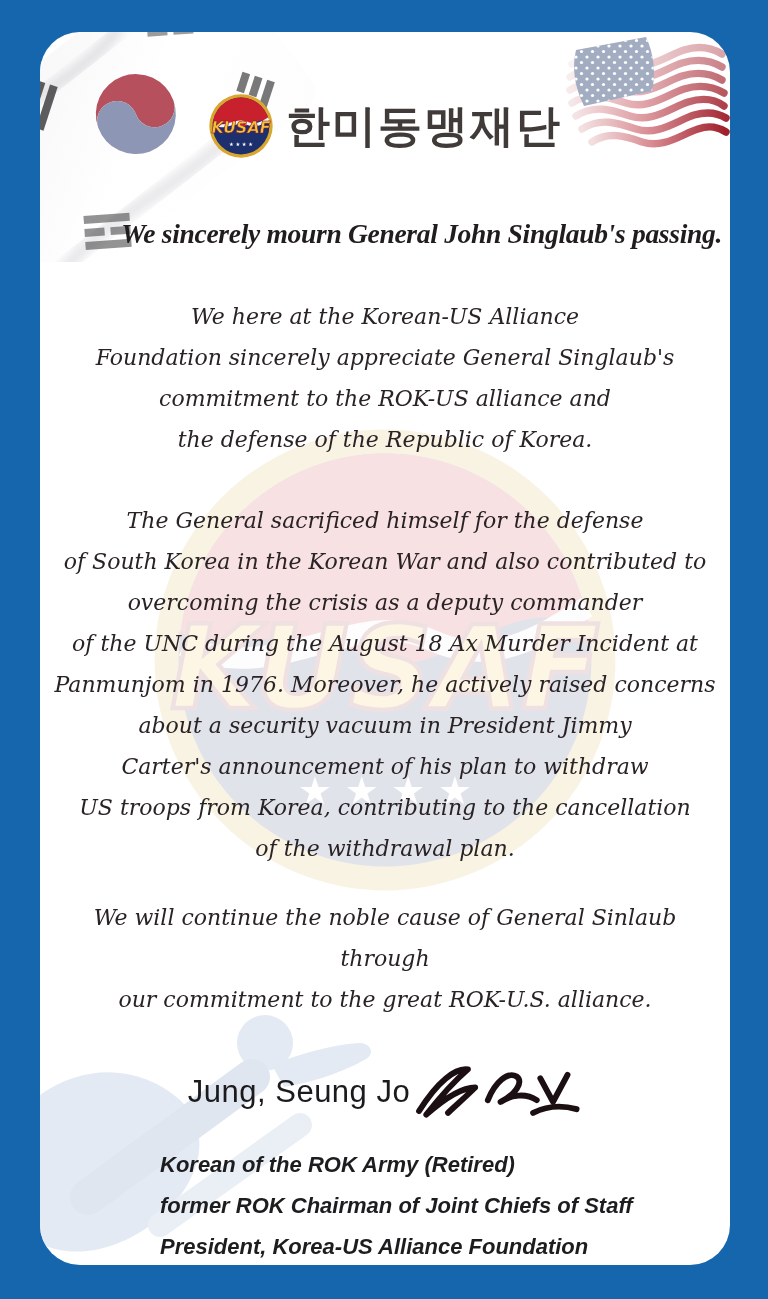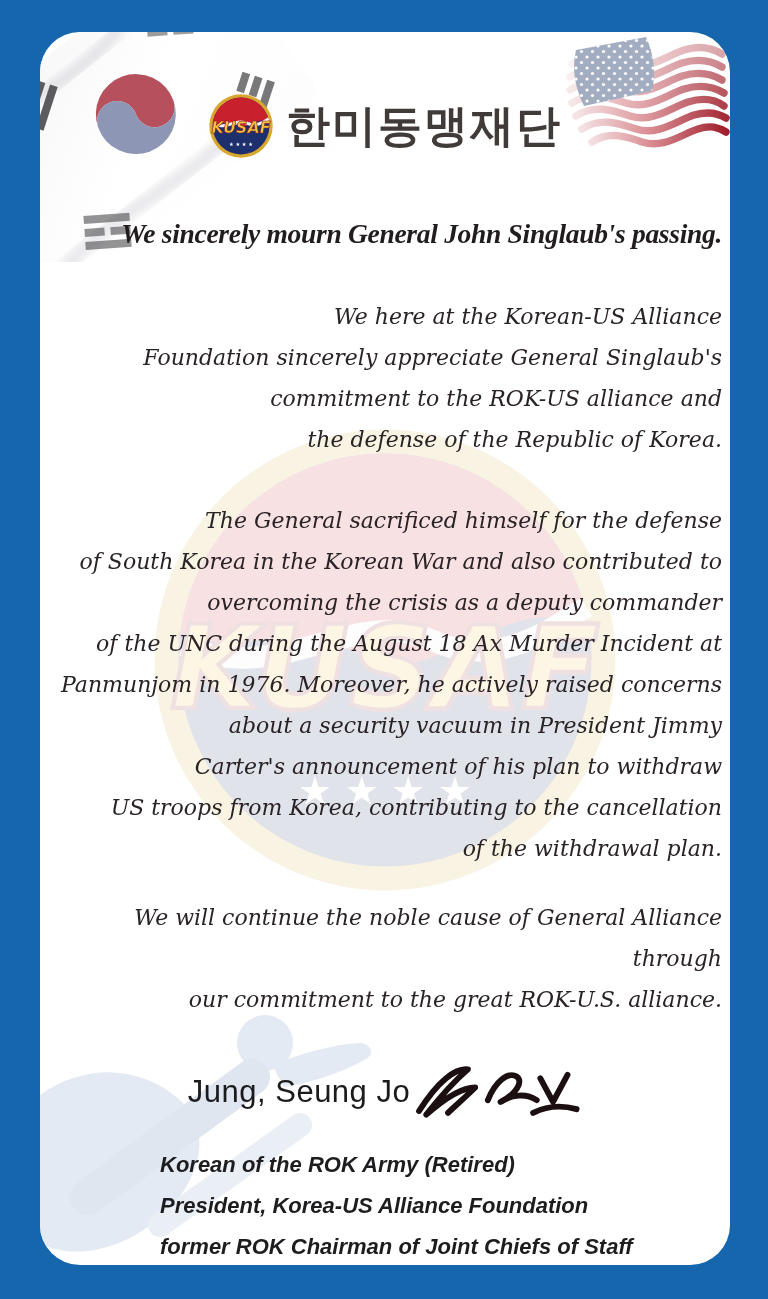--- a/index.html
+++ b/index.html
@@ -30,21 +30,21 @@
     font-weight:bold;font-size:16px;color:#7d7d7d;letter-spacing:0.4px;margin-top:2px;
   }
   .title{
     font-family:"Liberation Serif",serif;font-style:italic;font-weight:bold;
     font-size:27.5px;letter-spacing:-0.3px;color:#211c1e;
     text-align:right;margin:56px 8px 0 8px;
   }
   .para{
     font-family:"DejaVu Serif",serif;font-style:italic;
     font-size:22px;color:#2a2326;line-height:41px;
-    text-align:right;white-space:pre-line;margin:0 8px;
+    text-align:center;white-space:pre-line;margin:0 14px;
   }
   .para-1{margin-top:46px;}
   .para-2{margin-top:40px;}
   .para-3{margin-top:28px;}
   .sig-row{display:flex;align-items:center;justify-content:center;gap:0;margin-top:36px;height:72px;}
   .sig-name{font-size:31px;color:#1b1b1d;letter-spacing:0.5px;}
   .sig-script{width:172px;height:70px;}
   .credentials{
     margin:16px 0 0 120px;
     font-style:italic;font-weight:bold;font-size:22px;color:#1d1d1f;line-height:41px;
@@ -172,35 +172,35 @@
 the defense of the Republic of Korea.</p>
     <p class="para para-2">The General sacrificed himself for the defense
 of South Korea in the Korean War and also contributed to
 overcoming the crisis as a deputy commander
 of the UNC during the August 18 Ax Murder Incident at
 Panmunjom in 1976. Moreover, he actively raised concerns
 about a security vacuum in President Jimmy
 Carter's announcement of his plan to withdraw
 US troops from Korea, contributing to the cancellation
 of the withdrawal plan.</p>
-    <p class="para para-3">We will continue the noble cause of General Alliance through
+    <p class="para para-3">We will continue the noble cause of General Sinlaub through
 our commitment to the great ROK-U.S. alliance.</p>
 
     <div class="sig-row">
       <span class="sig-name">Jung, Seung Jo</span>
       <svg class="sig-script" viewBox="0 0 190 70" aria-hidden="true">
         <g fill="none" stroke="#1b0f12" stroke-width="6.5" stroke-linecap="round" stroke-linejoin="round">
           <path d="M10,56 C30,24 50,8 64,10 C50,22 32,42 18,60 C36,44 56,30 72,30 C62,40 48,52 42,58"></path>
           <path d="M86,44 C94,24 108,12 118,18 C126,24 116,38 100,46 C112,38 128,36 140,44"></path>
           <path d="M144,20 L158,46 L174,16"></path>
           <path d="M136,58 C152,50 170,50 184,54"></path>
         </g>
       </svg>
     </div>
 
     <div class="credentials">
       <div>Korean of the ROK Army (Retired)</div>
+      <div>former ROK Chairman of Joint Chiefs of Staff</div>
       <div>President, Korea-US Alliance Foundation</div>
-      <div>former ROK Chairman of Joint Chiefs of Staff</div>
     </div>
 
   </div>
 </div>
 
 </body></html>

